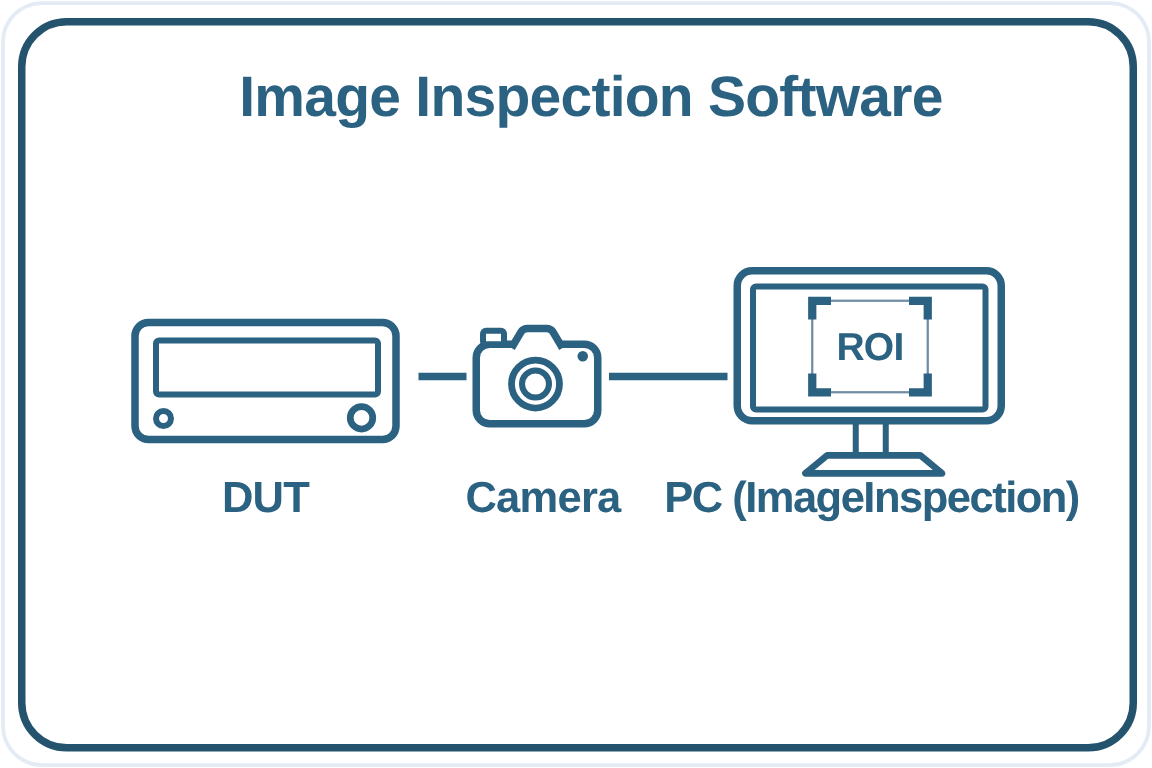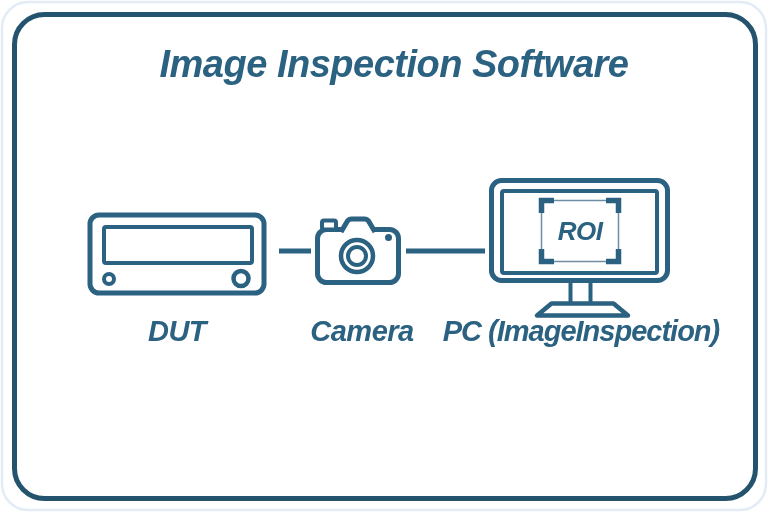--- a/index.html
+++ b/index.html
@@ -9,21 +9,21 @@
     --background: #ffffff;
     --outer-edge: #e3ebf5;
   }
   * { margin: 0; padding: 0; box-sizing: border-box; }
   html, body {
     width: 768px; height: 512px;
     background: var(--background);
     font-family: "Liberation Sans", sans-serif;
     overflow: hidden;
   }
-  .canvas { width: 768px; height: 388px; position: relative; font-style: italic; }
+  .canvas { width: 768px; height: 388px; position: relative; }
   svg { display: block; }
 
   .frame-stroke   { fill: none; stroke: var(--frame); stroke-width: 5; }
   .edge-stroke    { fill: none; stroke: var(--outer-edge); stroke-width: 2.5; }
   .ink5           { fill: none; stroke: var(--ink); stroke-width: 5; }
   .ink45          { fill: none; stroke: var(--ink); stroke-width: 4.5; }
   .ink4           { fill: none; stroke: var(--ink); stroke-width: 4; }
   .ink-fill       { fill: var(--ink); stroke: none; }
   .white-fill     { fill: var(--background); stroke: none; }
   .white-ink45    { fill: var(--background); stroke: var(--ink); stroke-width: 4.5; }

